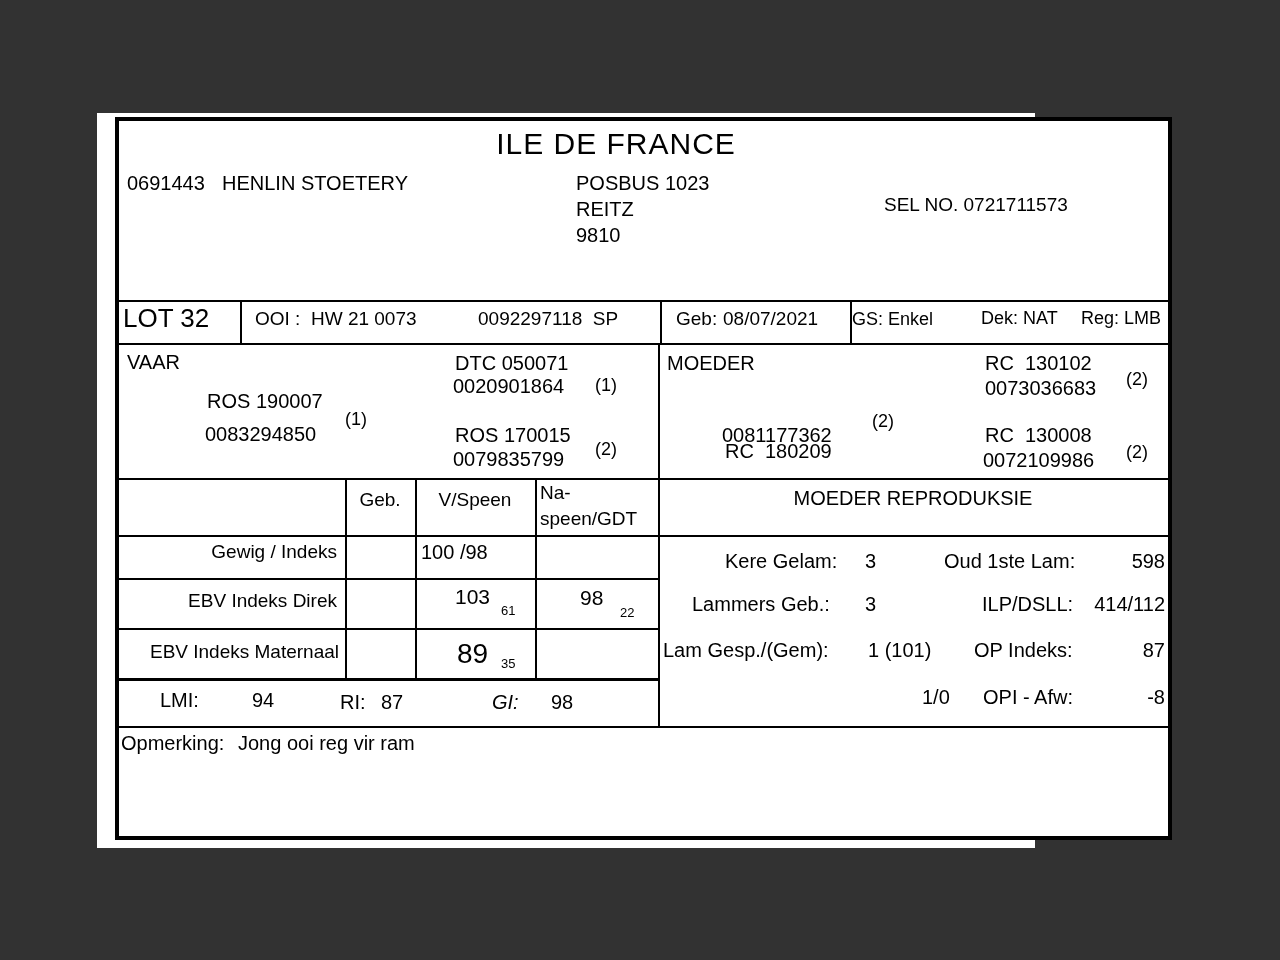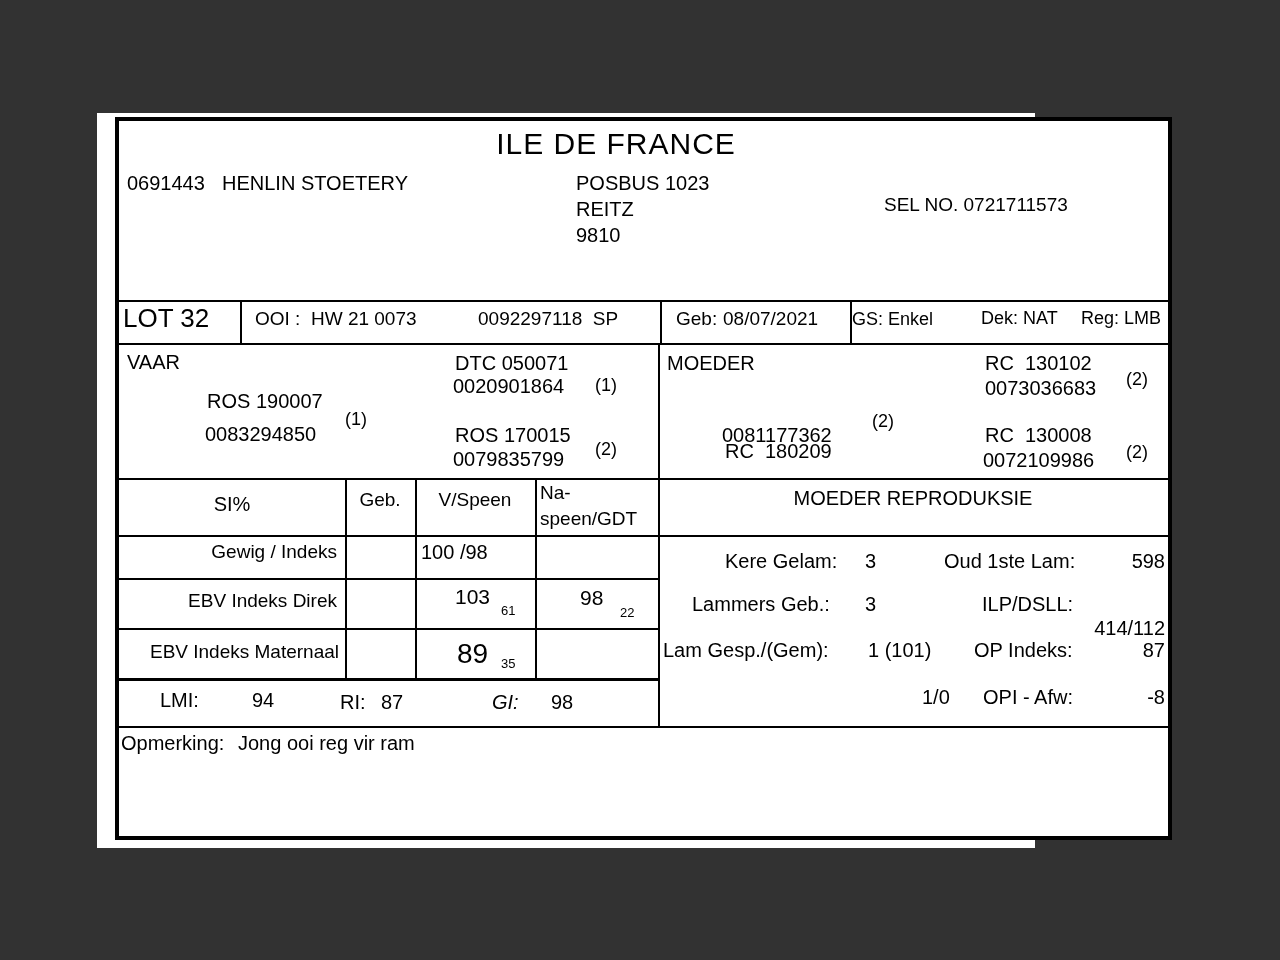--- a/index.html
+++ b/index.html
@@ -68,21 +68,20 @@
     <span class="t" style="left:866px; top:303px;">RC  130008</span>
     <span class="t" style="left:864px; top:328px;">0072109986</span>
     <span class="t" style="left:1007px; top:321px; font-size:18px;">(2)</span>
 
     <div class="hl" style="left:0; top:357px; width:1049px;"></div>
     <div class="vl" style="left:226px; top:357px; height:200px;"></div>
     <div class="vl" style="left:296px; top:357px; height:200px;"></div>
     <div class="vl" style="left:416px; top:357px; height:200px;"></div>
     <div class="vl" style="left:539px; top:357px; height:248px;"></div>
 
-    <span class="t" style="left:0; top:372px; width:226px; text-align:center;">SI%</span>
     <span class="t" style="left:226px; top:368px; width:70px; text-align:center; font-size:19px;">Geb.</span>
     <span class="t" style="left:296px; top:368px; width:120px; text-align:center; font-size:19px;">V/Speen</span>
     <span class="t" style="left:421px; top:359px; width:120px; white-space:normal; line-height:1.35; font-size:19px;">Na-speen/GDT</span>
 
     <div class="hl" style="left:0; top:414px; width:1049px;"></div>
     <span class="t" style="left:0; top:420px; width:218px; text-align:right; font-size:19px;padding-left:28px;">Gewig / Indeks</span>
     <span class="t" style="left:302px; top:420px;">100 /98</span>
 
     <div class="hl" style="left:0; top:457px; width:539px;"></div>
     <span class="t" style="left:0; top:469px; width:218px; text-align:right; font-size:19px;">EBV Indeks Direk</span>
@@ -108,21 +107,21 @@
     <div class="t" style="left:539px; top:366px; width:510px; text-align:center;">MOEDER REPRODUKSIE</div>
 
     <span class="t" style="left:606px; top:429px;">Kere Gelam:</span>
     <span class="t" style="left:746px; top:429px;">3</span>
     <span class="t" style="left:825px; top:429px;">Oud 1ste Lam:</span>
     <span class="t" style="left:966px; top:429px; width:80px; text-align:right;">598</span>
 
     <span class="t" style="left:573px; top:472px;">Lammers Geb.:</span>
     <span class="t" style="left:746px; top:472px;">3</span>
     <span class="t" style="left:863px; top:472px;">ILP/DSLL:</span>
-    <span class="t" style="left:966px; top:472px; width:80px; text-align:right;margin-top:24px;">414/112</span>
+    <span class="t" style="left:966px; top:472px; width:80px; text-align:right;">414/112</span>
 
     <span class="t" style="left:544px; top:518px;">Lam Gesp./(Gem):</span>
     <span class="t" style="left:749px; top:518px;">1 (101)</span>
     <span class="t" style="left:855px; top:518px;">OP Indeks:</span>
     <span class="t" style="left:966px; top:518px; width:80px; text-align:right;">87</span>
 
     <span class="t" style="left:803px; top:565px;">1/0</span>
     <span class="t" style="left:864px; top:565px;">OPI - Afw:</span>
     <span class="t" style="left:966px; top:565px; width:80px; text-align:right;">-8</span>
 

